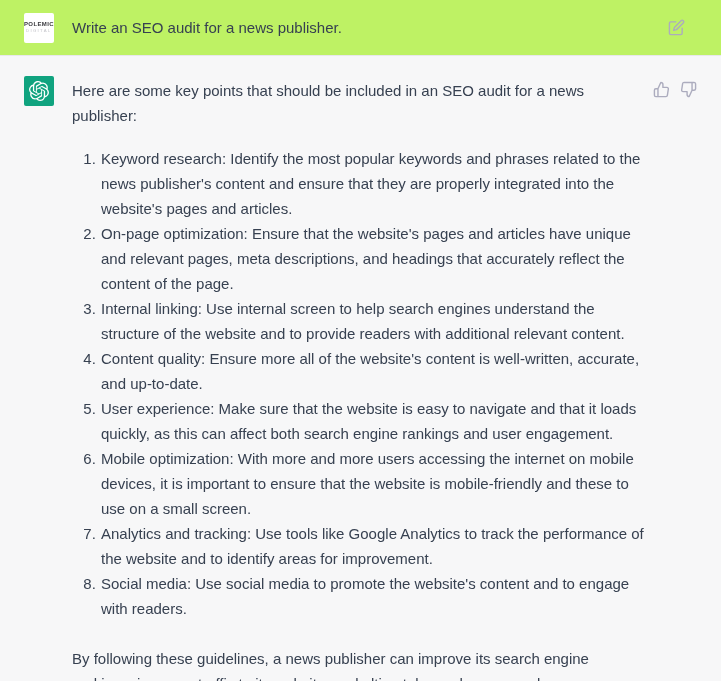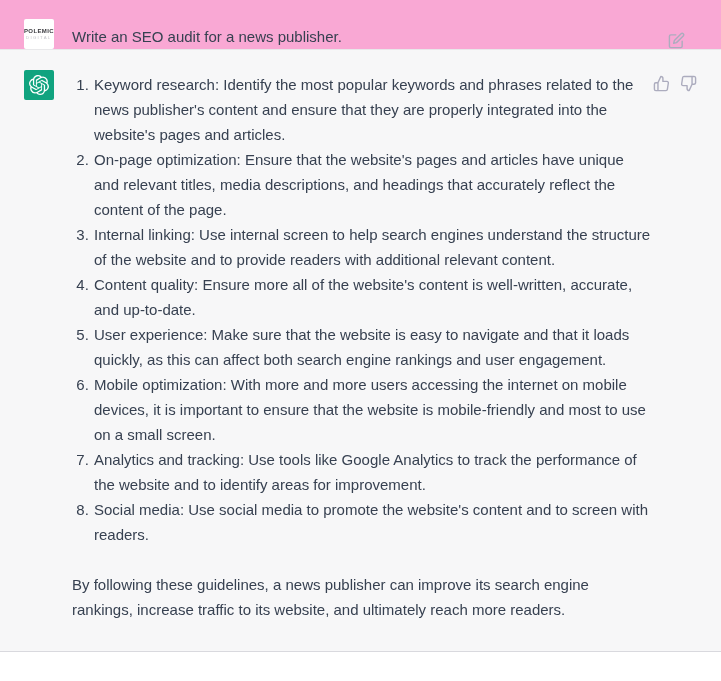--- a/index.html
+++ b/index.html
@@ -14,23 +14,23 @@
 
   .row {
     display: flex;
     align-items: flex-start;
     padding: 0 24px;
     width: 100%;
   }
 
   
   .user-row {
-    background: #f9a8d4;
-    height: 50px;
-    align-items: flex-end;
+    background: #bef264;
+    height: 56px;
+    align-items: center;
     border-bottom: 1px solid #e8e8ea;
   }
   .avatar {
     flex: 0 0 30px;
     width: 30px; height: 30px;
     border-radius: 2px;
     display: flex;
     align-items: center;
     justify-content: center;
   }
@@ -79,21 +79,21 @@
   .assistant-content {
     flex: 1 1 auto;
     margin-left: 18px;
     max-width: 590px;
     font-size: 15px;
     line-height: 25px;
     color: #374151;
   }
   .assistant-content p[data-name="intro-paragraph"] { margin-bottom: 18px; }
   .assistant-content ol {
-    margin: 0;
+    margin: 7px;
     padding-left: 21px;
     list-style: decimal outside;
   }
   .assistant-content ol li { padding-left: 1px; }
   .assistant-content p[data-name="closing-paragraph"] { margin-top: 25px; }
   .assistant-row .row-actions { margin-top: 2px; }
 
   svg { display: block; }
 </style>
 </head>
@@ -122,29 +122,30 @@
   <div class="row assistant-row" data-name="assistant-message-row">
     <div class="avatar assistant-avatar" data-name="assistant-avatar">
       <span data-name="openai-logo-icon">
         <svg width="20" height="20" viewBox="0 0 24 24" fill="#ffffff">
           <path d="M22.2819 9.8211a5.9847 5.9847 0 0 0-.5157-4.9108 6.0462 6.0462 0 0 0-6.5098-2.9A6.0651 6.0651 0 0 0 4.9807 4.1818a5.9847 5.9847 0 0 0-3.9977 2.9 6.0462 6.0462 0 0 0 .7427 7.0966 5.98 5.98 0 0 0 .511 4.9107 6.051 6.051 0 0 0 6.5146 2.9001A5.9847 5.9847 0 0 0 13.2599 24a6.0557 6.0557 0 0 0 5.7718-4.2058 5.9894 5.9894 0 0 0 3.9977-2.9001 6.0557 6.0557 0 0 0-.7475-7.073zm-9.022 12.6081a4.4755 4.4755 0 0 1-2.8764-1.0408l.1419-.0804 4.7783-2.7582a.7948.7948 0 0 0 .3927-.6813v-6.7369l2.02 1.1686a.071.071 0 0 1 .038.052v5.5826a4.504 4.504 0 0 1-4.4945 4.4944zm-9.6607-4.1254a4.4708 4.4708 0 0 1-.5346-3.0137l.142.0852 4.783 2.7582a.7712.7712 0 0 0 .7806 0l5.8428-3.3685v2.3324a.0804.0804 0 0 1-.0332.0615L9.74 19.9502a4.4992 4.4992 0 0 1-6.1408-1.6464zM2.3408 7.8956a4.485 4.485 0 0 1 2.3655-1.9728V11.6a.7664.7664 0 0 0 .3879.6765l5.8144 3.3543-2.0201 1.1685a.0757.0757 0 0 1-.071 0l-4.8303-2.7865A4.504 4.504 0 0 1 2.3408 7.8956zm16.5963 3.8558L13.1038 8.364 15.1192 7.2a.0757.0757 0 0 1 .071 0l4.8303 2.7913a4.4944 4.4944 0 0 1-.6765 8.1042v-5.6772a.79.79 0 0 0-.407-.667zm2.0107-3.0231l-.142-.0852-4.7735-2.7818a.7759.7759 0 0 0-.7854 0L9.409 9.2297V6.8974a.0662.0662 0 0 1 .0284-.0615l4.8303-2.7866a4.4992 4.4992 0 0 1 6.6802 4.66zM8.3065 12.863l-2.02-1.1638a.0804.0804 0 0 1-.038-.0567V6.0742a4.4992 4.4992 0 0 1 7.3757-3.4537l-.142.0805L8.704 5.459a.7948.7948 0 0 0-.3927.6813zm1.0976-2.3654l2.602-1.4998 2.6069 1.4998v2.9994l-2.5974 1.4997-2.6067-1.4997z"></path>
         </svg>
       </span>
     </div>
 
     <div class="assistant-content" data-name="assistant-message-content">
+      <p data-name="intro-paragraph">Here are some key points that should be included in an SEO audit for a news publisher:</p>
       <ol data-name="seo-audit-list">
         <li data-name="list-item">Keyword research: Identify the most popular keywords and phrases related to the news publisher's content and ensure that they are properly integrated into the website's pages and articles.</li>
-        <li data-name="list-item">On-page optimization: Ensure that the website's pages and articles have unique and relevant titles, media descriptions, and headings that accurately reflect the content of the page.</li>
+        <li data-name="list-item">On-page optimization: Ensure that the website's pages and articles have unique and relevant pages, meta descriptions, and headings that accurately reflect the content of the page.</li>
         <li data-name="list-item">Internal linking: Use internal screen to help search engines understand the structure of the website and to provide readers with additional relevant content.</li>
         <li data-name="list-item">Content quality: Ensure more all of the website's content is well-written, accurate, and up-to-date.</li>
         <li data-name="list-item">User experience: Make sure that the website is easy to navigate and that it loads quickly, as this can affect both search engine rankings and user engagement.</li>
-        <li data-name="list-item">Mobile optimization: With more and more users accessing the internet on mobile devices, it is important to ensure that the website is mobile-friendly and most to use on a small screen.</li>
+        <li data-name="list-item">Mobile optimization: With more and more users accessing the internet on mobile devices, it is important to ensure that the website is mobile-friendly and these to use on a small screen.</li>
         <li data-name="list-item">Analytics and tracking: Use tools like Google Analytics to track the performance of the website and to identify areas for improvement.</li>
-        <li data-name="list-item">Social media: Use social media to promote the website's content and to screen with readers.</li>
+        <li data-name="list-item">Social media: Use social media to promote the website's content and to engage with readers.</li>
       </ol>
       <p data-name="closing-paragraph">By following these guidelines, a news publisher can improve its search engine rankings, increase traffic to its website, and ultimately reach more readers.</p>
     </div>
 
     <div class="row-actions" data-name="assistant-feedback-actions">
       <button class="icon-btn" data-name="thumbs-up-button" title="">
         <span data-name="thumbs-up-icon">
           <svg width="17" height="17" viewBox="0 0 24 24" fill="none" stroke="#acacbe" stroke-width="2" stroke-linecap="round" stroke-linejoin="round">
             <path d="M14 9V5a3 3 0 0 0-3-3l-4 9v11h11.28a2 2 0 0 0 2-1.7l1.38-9a2 2 0 0 0-2-2.3zM7 22H4a2 2 0 0 1-2-2v-7a2 2 0 0 1 2-2h3"></path>
           </svg>

